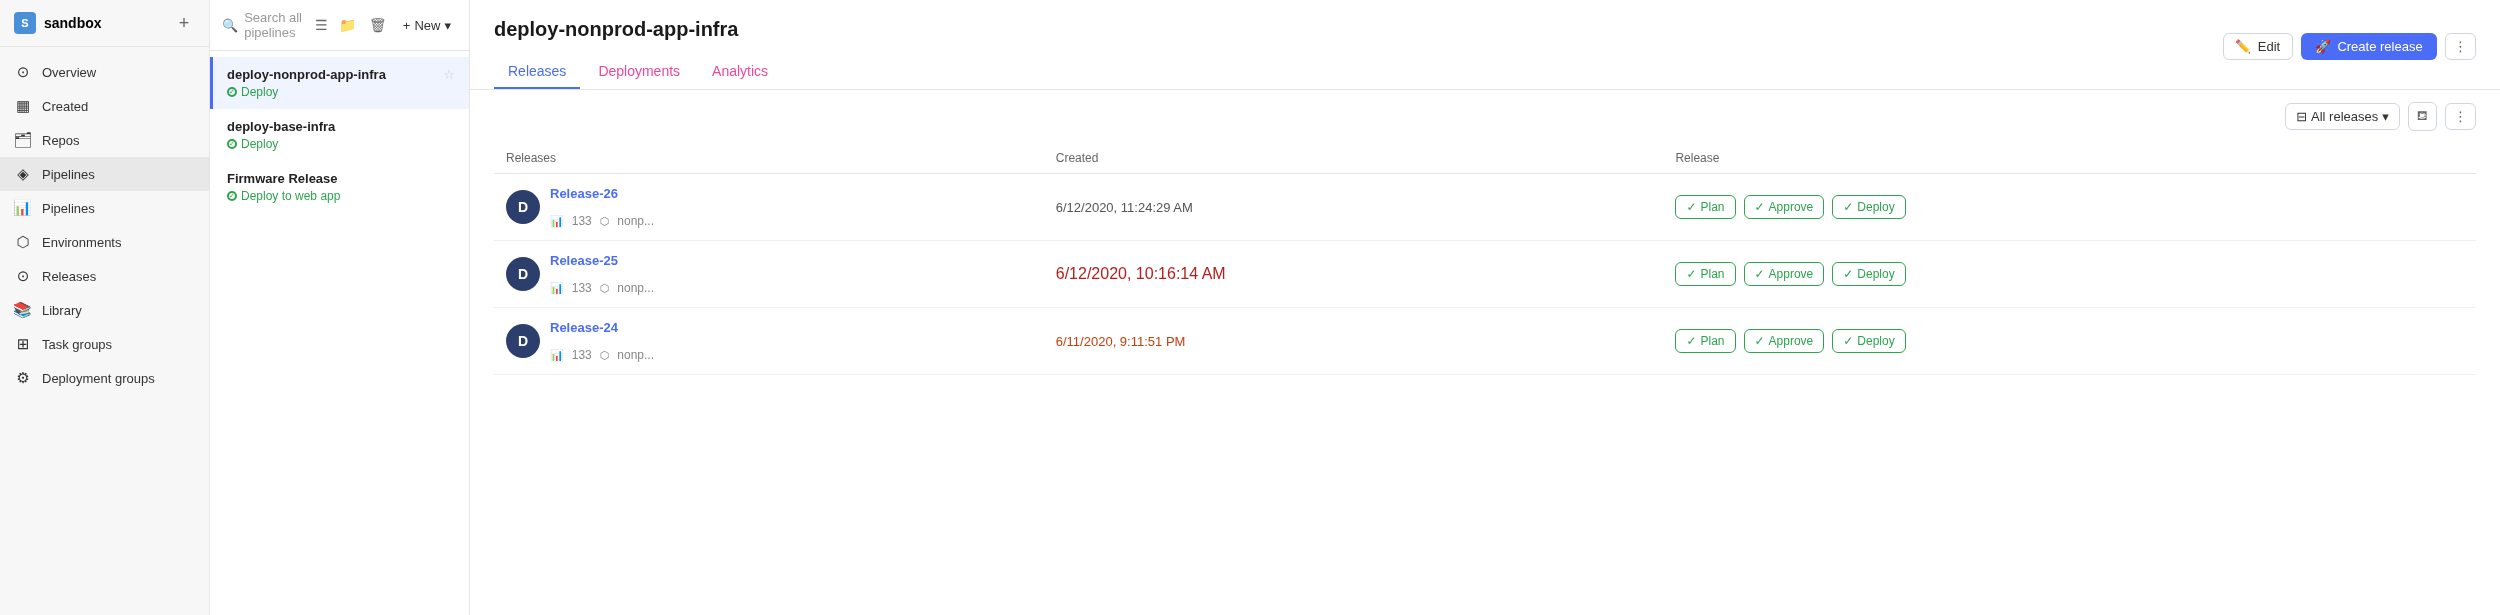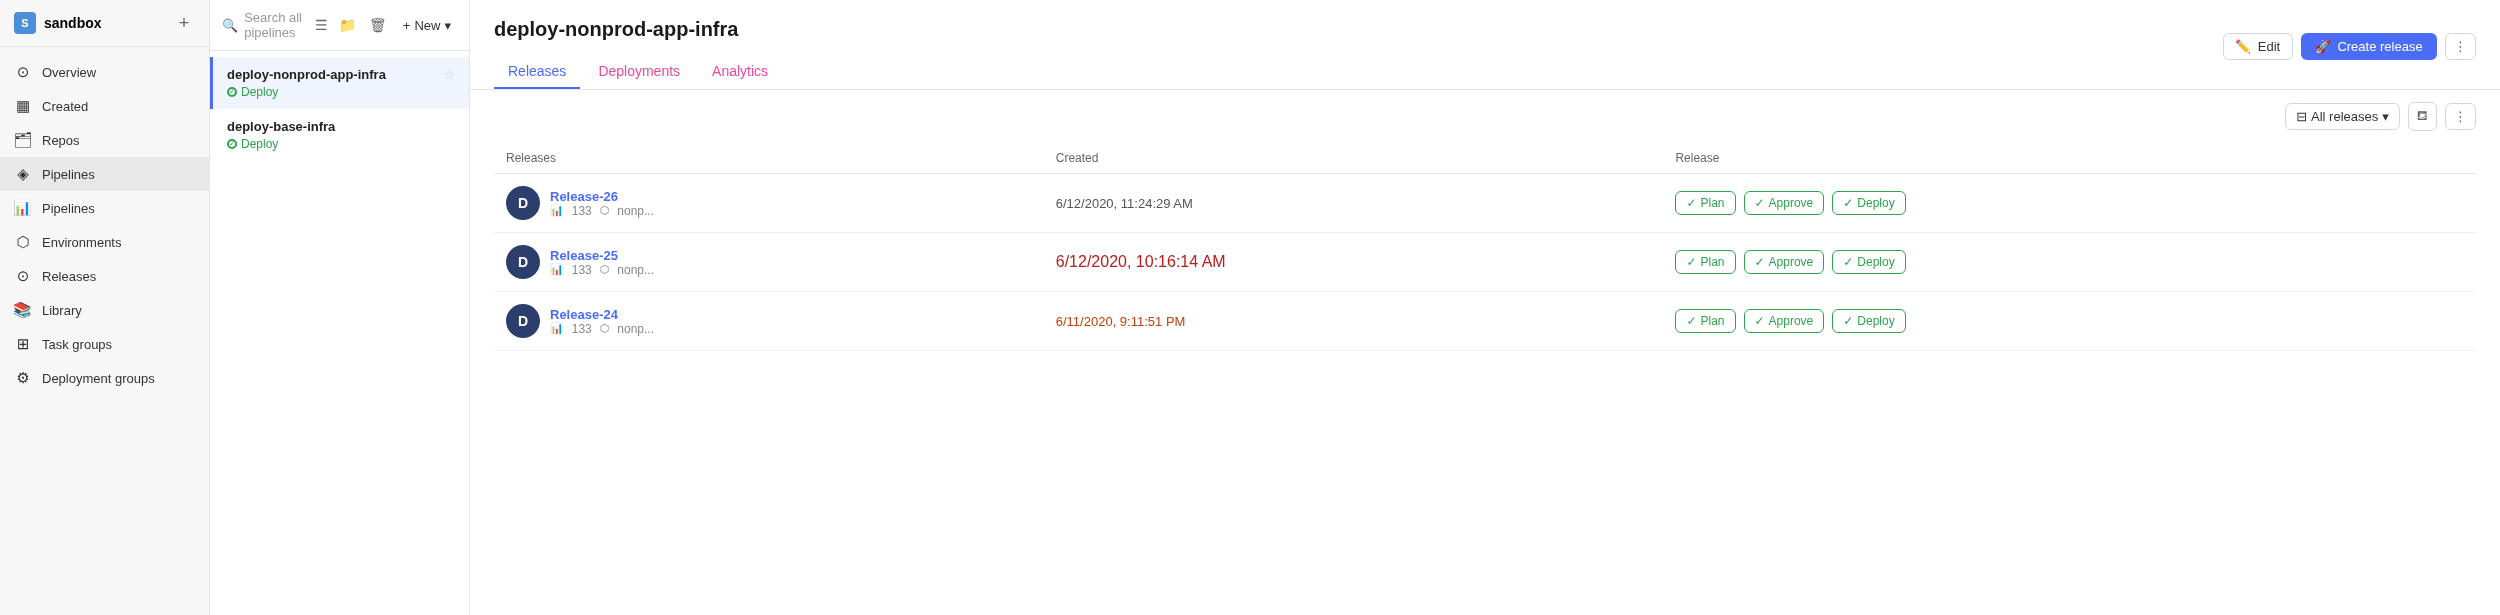--- a/index.html
+++ b/index.html
@@ -253,21 +253,21 @@
       color: #fff;
       display: flex; align-items: center; justify-content: center;
       font-size: 14px; font-weight: 600;
       flex-shrink: 0;
     }
     .release-cell {
       display: flex;
       align-items: center;
       gap: 10px;
     }
-    .release-info { display: flex; flex-direction: column; gap: 0; }
+    .release-info { display: flex; flex-direction: column; gap: 13px; }
     .release-name { color: #4a6cf7; font-weight: 600; font-size: 13px; cursor: pointer; }
     .release-meta { display: flex; align-items: center; gap: 8px; color: #888; font-size: 12px; }
     .stage-pills { display: flex; gap: 8px; }
     .stage-pill {
       display: flex; align-items: center; gap: 4px;
       border: 1.5px solid #2da44e;
       border-radius: 6px;
       padding: 4px 10px;
       font-size: 12px;
       color: #2da44e;
@@ -358,20 +358,29 @@
         <span>Deploy</span>
       </div>
     </div>
     <div class="pipeline-item">
       <div class="pipeline-item-header">
         <span class="pipeline-item-name">deploy-base-infra</span>
       </div>
       <div class="pipeline-item-status">
         <span class="status-dot"></span>
         <span>Deploy</span>
+      </div>
+    </div>
+    <div class="pipeline-item">
+      <div class="pipeline-item-header">
+        <span class="pipeline-item-name">Firmware Release</span>
+      </div>
+      <div class="pipeline-item-status">
+        <span class="status-dot"></span>
+        <span>Deploy to web app</span>
       </div>
     </div>
   </div>
 </div>
 
 <div class="main-content">
   <div class="main-header">
     <div>
       <h1 class="main-title">deploy-nonprod-app-infra</h1>
       <div class="tabs">

